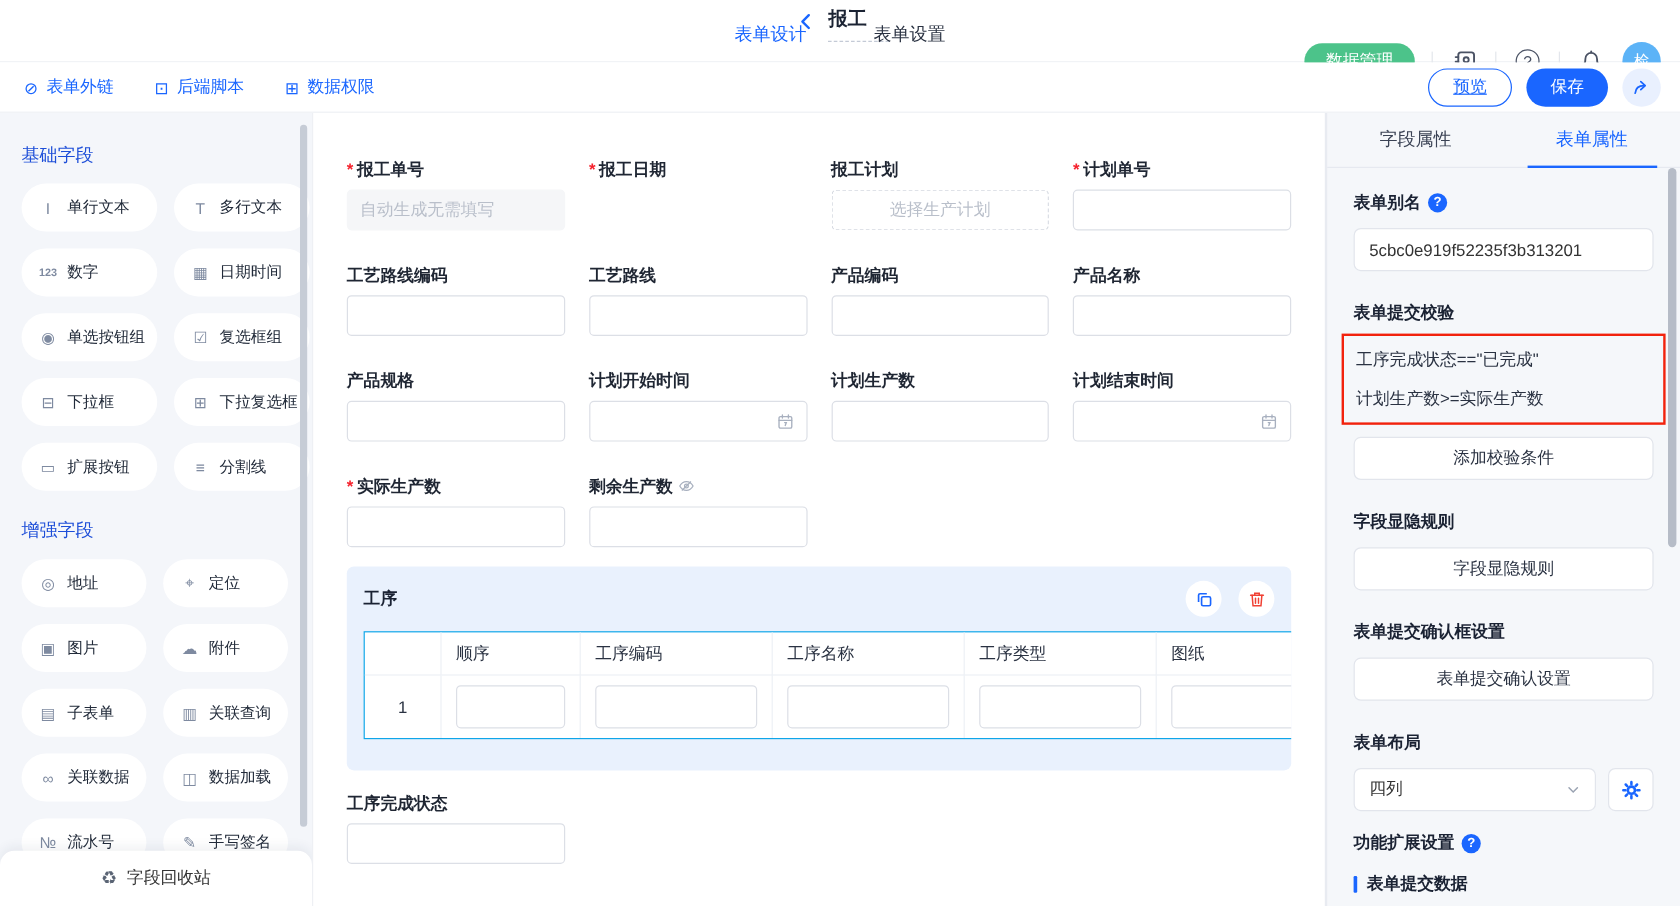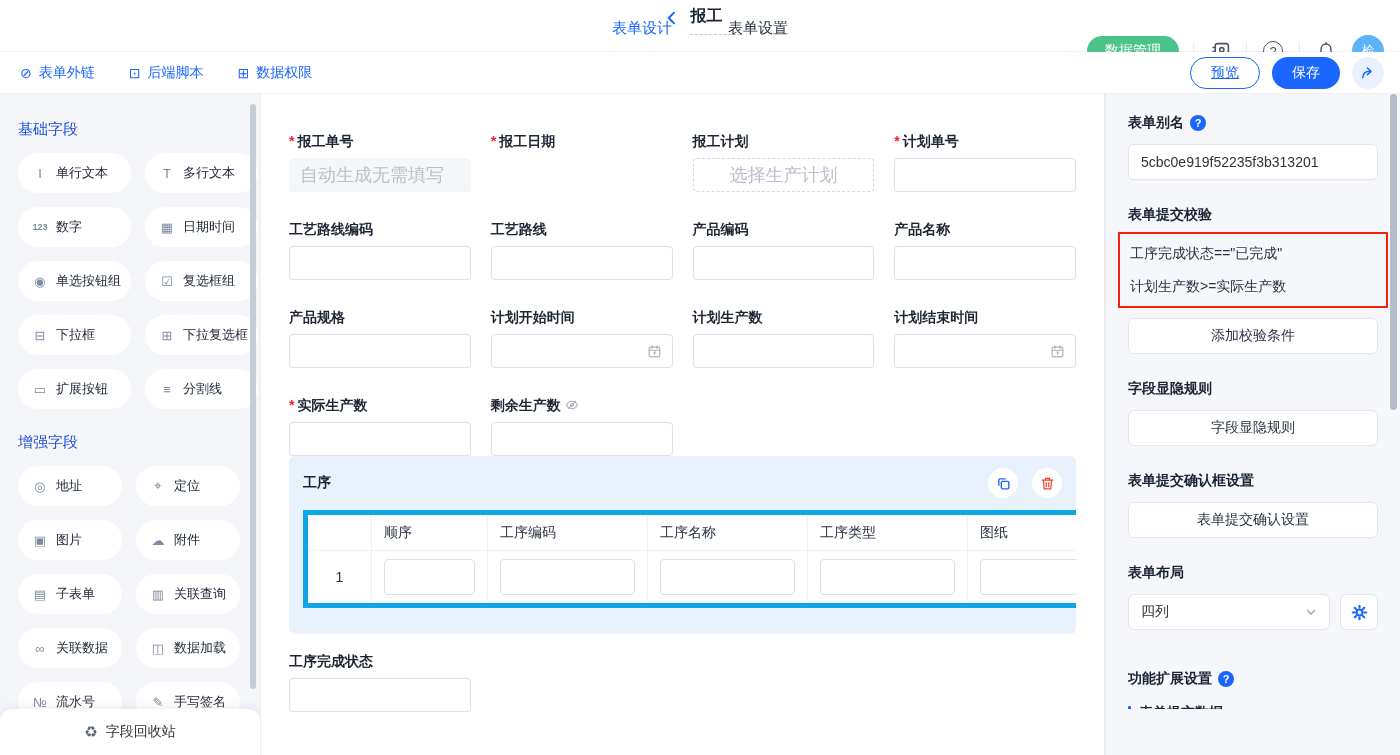--- a/index.html
+++ b/index.html
@@ -47,31 +47,31 @@
   .sb-pill .glyph.num{font-size:9px;font-weight:bold;letter-spacing:0;}
   .sb-scrollbar{position:absolute;right:4px;top:10px;width:6px;height:585px;border-radius:3px;background:#c6ccd6;}
   .sb-footer{position:absolute;left:0;right:0;bottom:0;height:46px;background:#fff;border-radius:12px 12px 0 0;box-shadow:0 -3px 10px rgba(30,40,70,.07);display:flex;align-items:center;justify-content:center;gap:8px;font-size:14px;color:#333;cursor:pointer;z-index:3;}
   .sb-footer .glyph{color:#5a6474;font-size:15px;}
 
   
   .canvas{position:absolute;top:94px;left:260px;width:845px;bottom:0;background:#fff;border-left:1px solid var(--line);border-right:1px solid #e8ebf1;overflow:hidden;padding:38px 28px 0;}
   .f-grid{display:grid;grid-template-columns:repeat(4,1fr);column-gap:20px;row-gap:28px;}
   .fld-label{display:flex;align-items:center;gap:4px;font-size:14px;font-weight:bold;color:var(--text);margin-bottom:8px;line-height:18px;}
   .star{color:#f5222d;font-weight:bold;margin-right:-1px;}
-  .inp{height:34px;border:1px solid var(--bd);border-radius:4px;background:#fff;display:flex;align-items:center;padding:0 10px;font-size:18px;color:#333;}
+  .inp{height:34px;border:1px solid var(--bd);border-radius:4px;background:#fff;display:flex;align-items:center;padding:0 10px;font-size:14px;color:#333;}
   .inp .ph{color:var(--ph);}
   .inp.disabled{background:#f5f6f8;border-color:#f5f6f8;}
   .inp.dashed{border-style:dashed;border-color:#d4d8e0;justify-content:center;}
   .inp .cal{margin-left:auto;}
-  .subform{margin-top:0;background:var(--sf-bg);border-radius:6px;padding:12px 14px 26px;overflow:hidden;}
+  .subform{margin-top:16px;background:var(--sf-bg);border-radius:6px;padding:12px 14px 26px;overflow:hidden;}
   .sf-head{display:flex;align-items:center;}
   .sf-title{font-size:14px;font-weight:bold;color:#1a2233;}
   .sf-actions{margin-left:auto;display:flex;gap:14px;}
   .sf-ic{width:30px;height:30px;border-radius:50%;background:#fff;display:flex;align-items:center;justify-content:center;cursor:pointer;}
-  .sf-table{margin-top:12px;width:860px;background:#fff;border:5px solid #0ea5e9;}
+  .sf-table{margin-top:12px;width:860px;background:#fff;border:1px solid #0ea5e9;}
   .sf-row{display:flex;}
   .sf-cell{border-right:1px solid #edf0f5;flex:none;display:flex;align-items:center;padding:0 12px;font-size:14px;color:#2a3242;}
   .sf-row.head .sf-cell{height:36px;border-bottom:1px solid #edf0f5;}
   .sf-row.body .sf-cell{height:52px;}
   .sf-cell.c0{justify-content:center;padding:0;}
   .sf-cell .cell-inp{height:36px;width:100%;border:1px solid var(--bd);border-radius:4px;background:#fff;}
   .bottom-fld{margin-top:18px;width:182px;padding-bottom:30px;}
 
   
   .panel{position:absolute;top:94px;left:1105px;right:0;bottom:0;background:var(--panel-bg);border-left:1px solid #e8ebf1;}
@@ -432,20 +432,24 @@
 
   <div class="bottom-fld">
     <div class="fld-label">
         <span>工序完成状态</span>
       </div>
     <div class="inp"></div>
   </div>
 </div>
 
 <div class="panel">
+  <div class="p-tabs">
+      <div class="p-tab">字段属性</div>
+      <div class="p-tab active">表单属性</div>
+    </div>
   <div class="p-body">
 
     <div class="p-label">
       <span>表单别名</span>
       <span class="help-f">?</span>
     </div>
     <div class="p-input">
       <span>5cbc0e919f52235f3b313201</span>
     </div>
 
@@ -485,21 +489,21 @@
       <span class="gear-btn">
         <span>
           <svg width="17" height="17" viewBox="0 0 24 24" fill="none" stroke="#1a66ff" stroke-width="3" stroke-linecap="round">
               <circle cx="12" cy="12" r="4.2"></circle>
               <path d="M12 2.5v2.6M12 18.9v2.6M2.5 12h2.6M18.9 12h2.6M5.3 5.3l1.8 1.8M16.9 16.9l1.8 1.8M18.7 5.3l-1.8 1.8M7.1 16.9l-1.8 1.8"></path>
             </svg>
         </span>
       </span>
     </div>
 
-    <div class="sec p-label" style="margin-top:40px;">
+    <div class="sec p-label" style="margin-top:18px;">
       <span>功能扩展设置</span>
       <span class="help-f">?</span>
     </div>
     <div class="sub-label">
       <span>表单提交数据</span>
     </div>
 
     <div class="p-scrollbar"></div>
   </div>
 </div>

